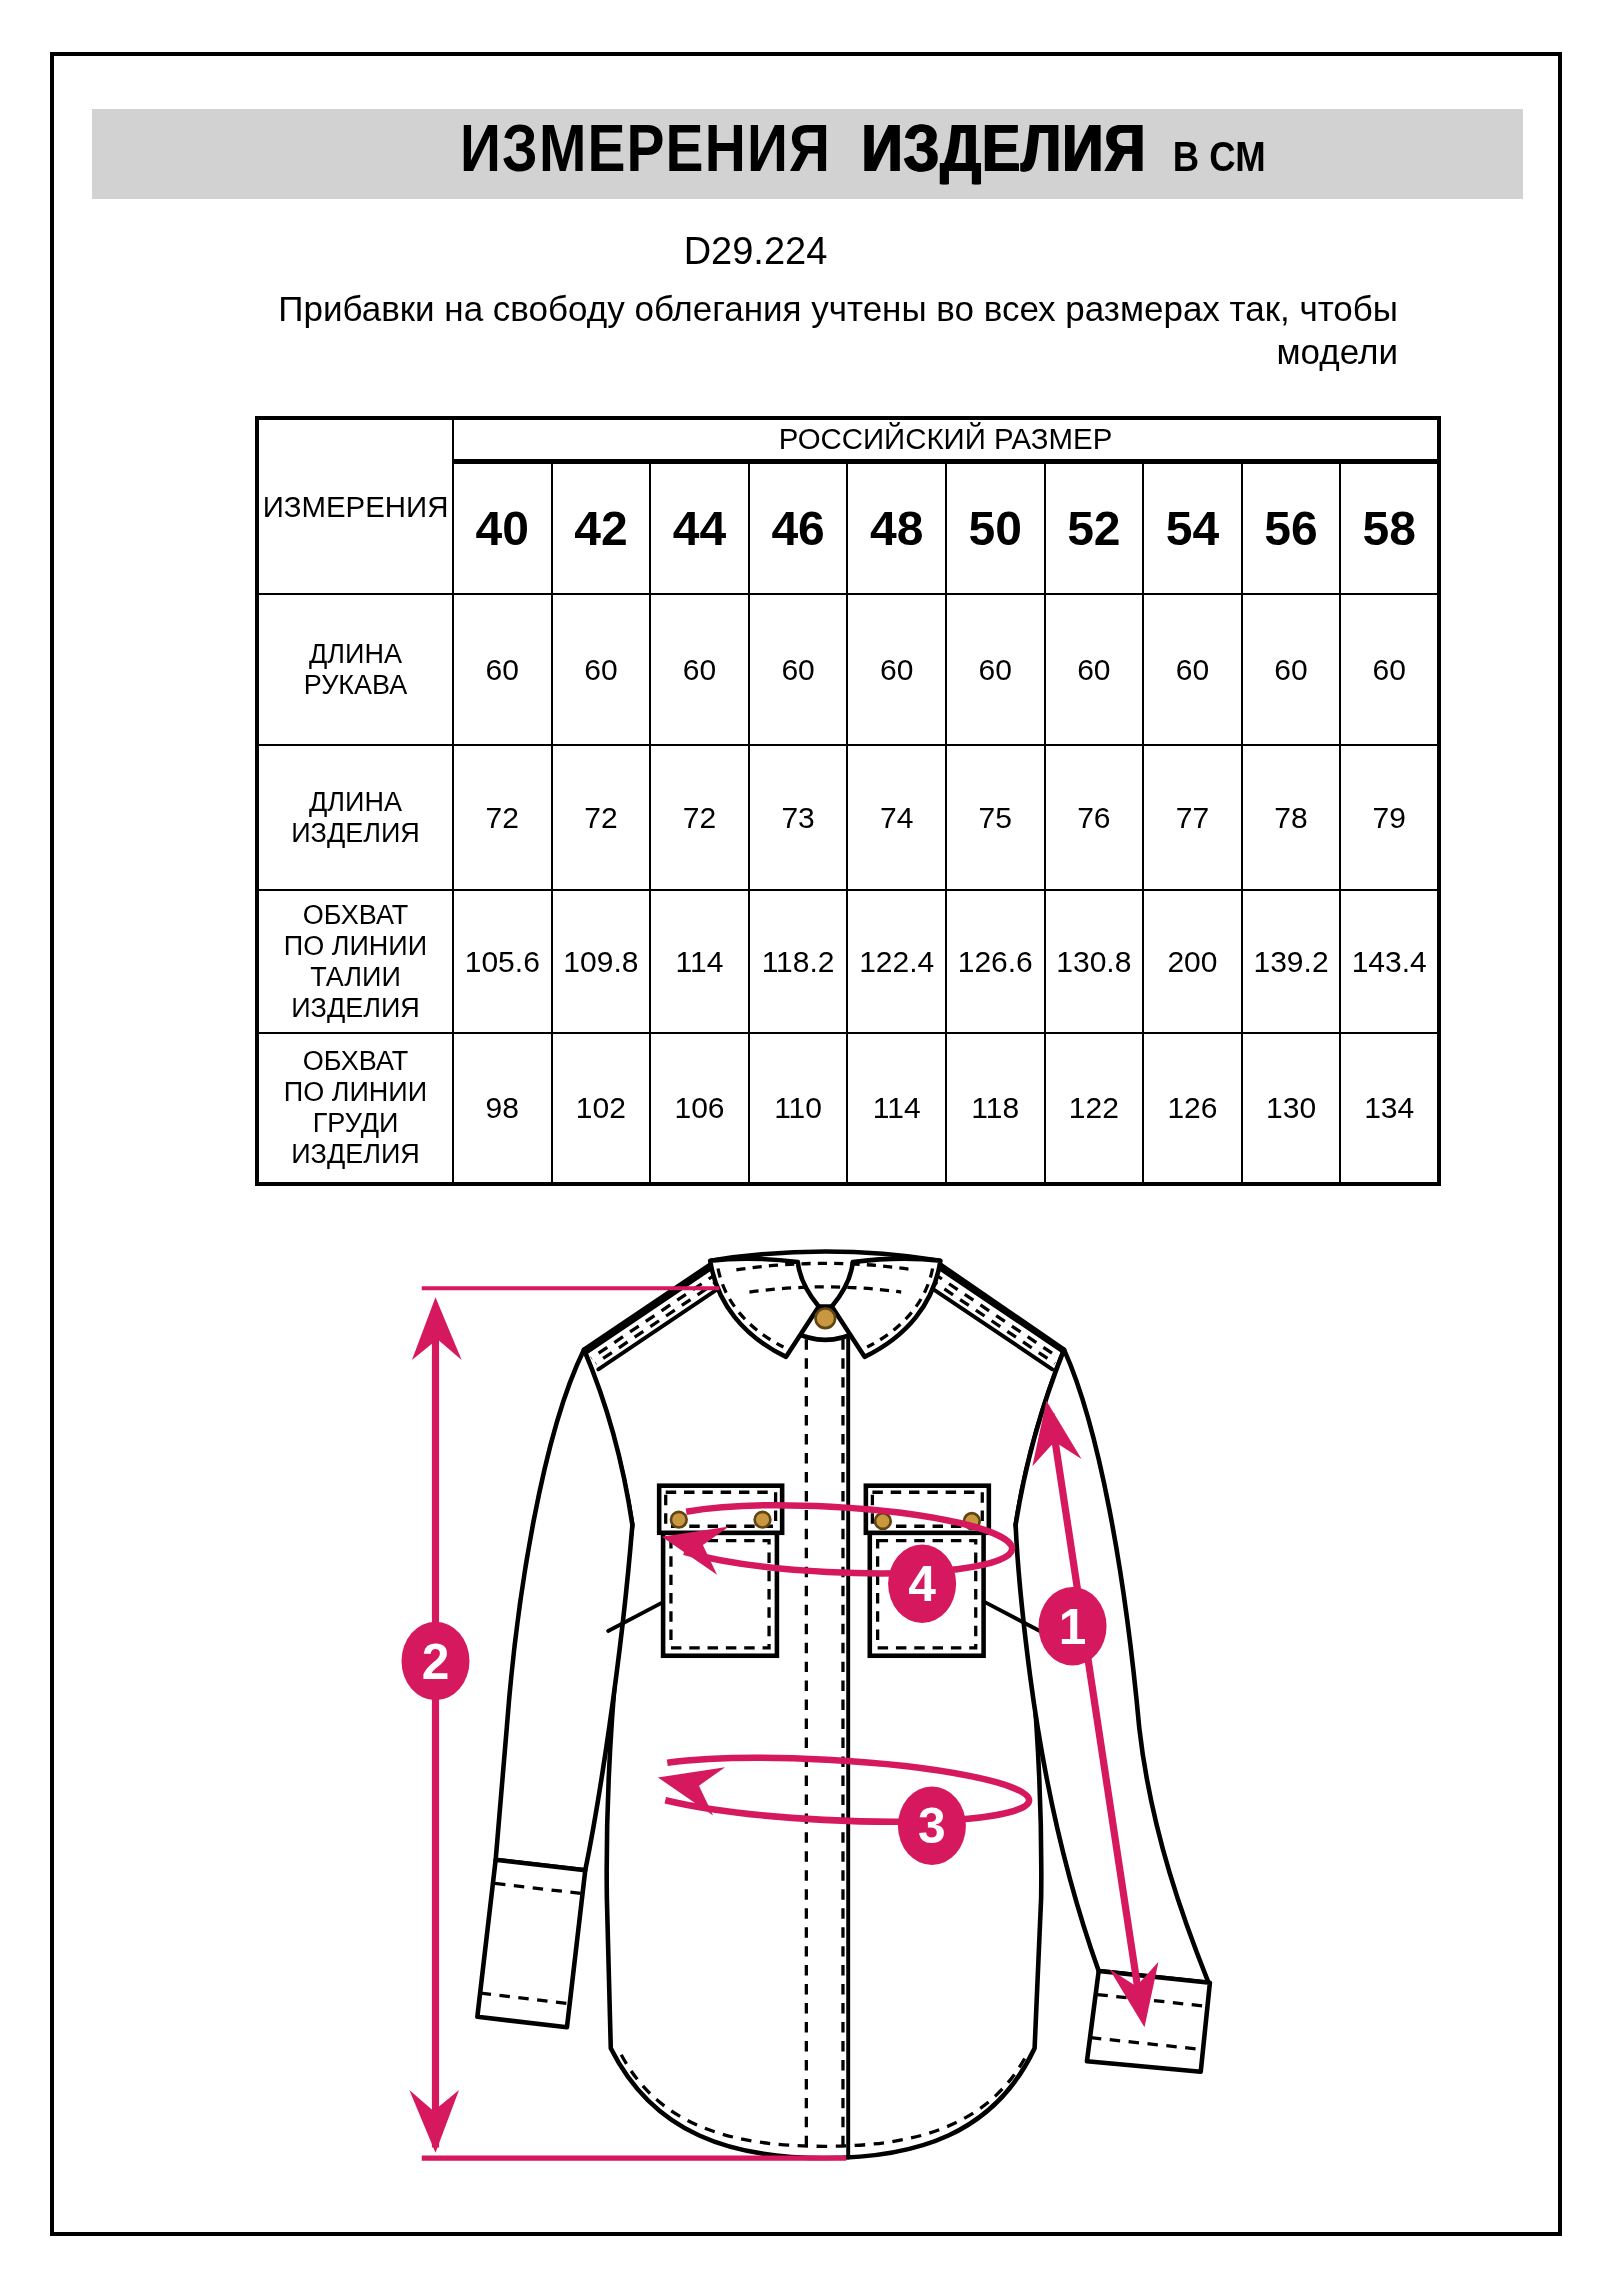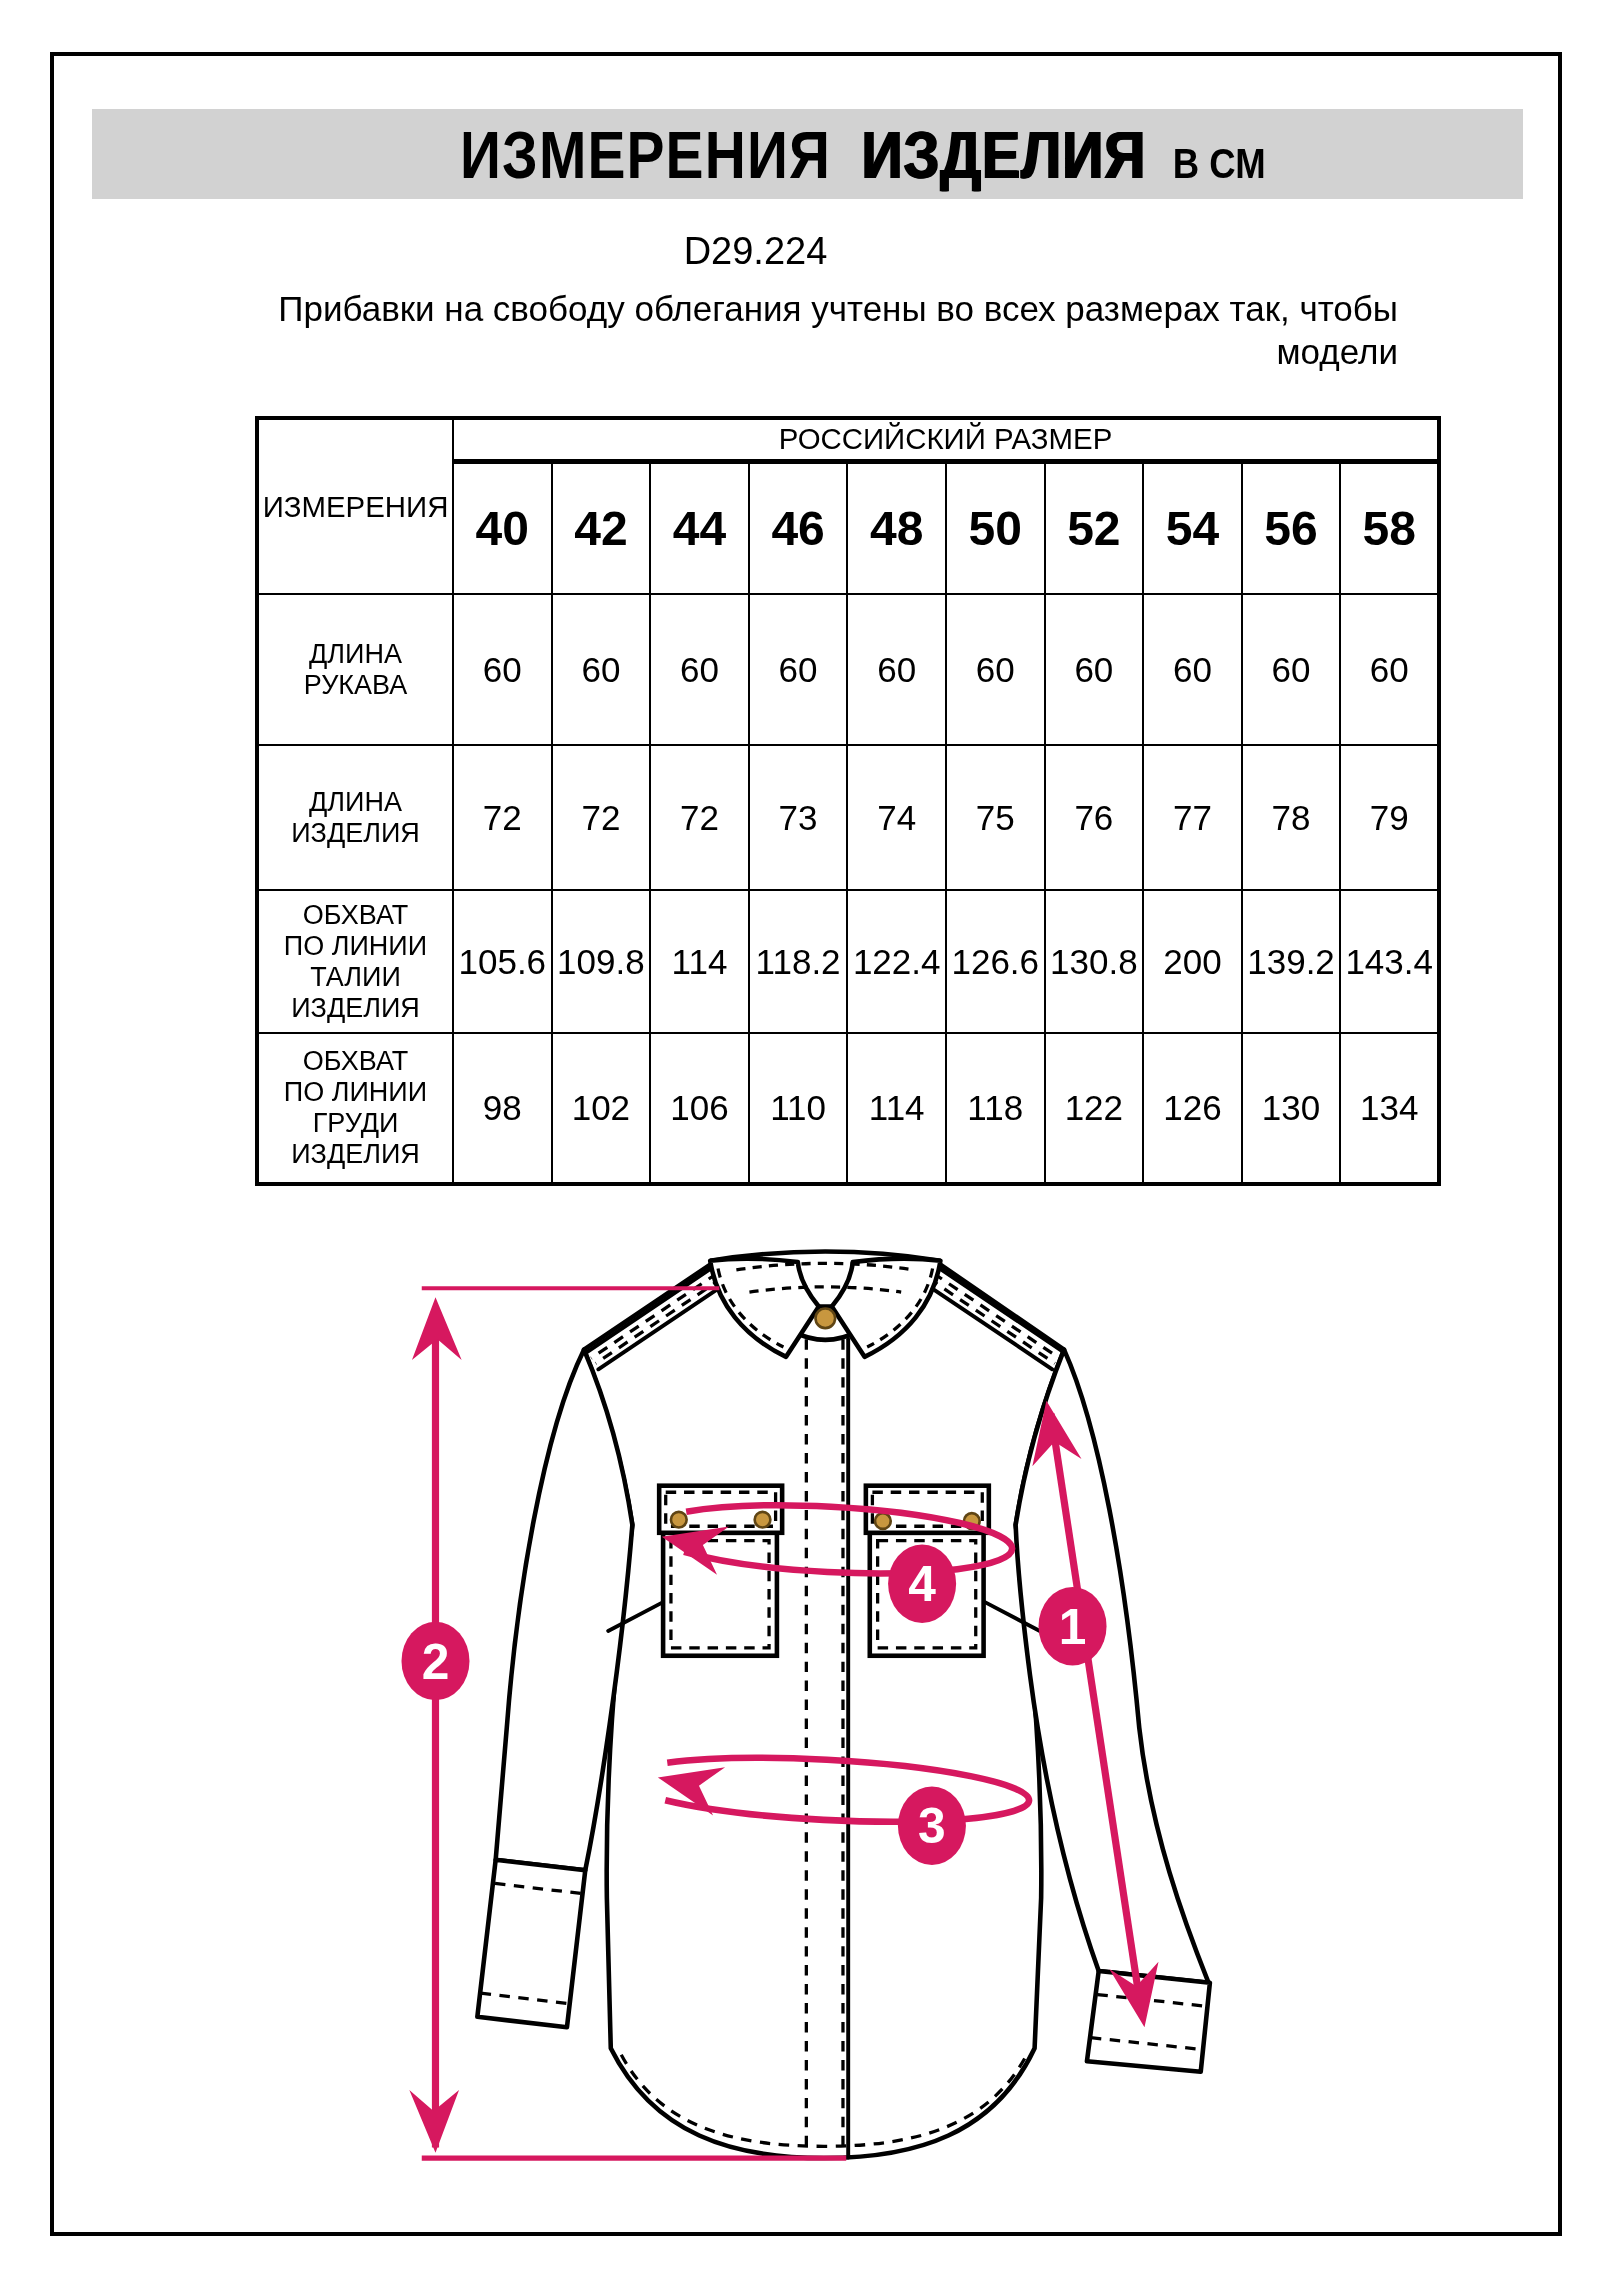--- a/index.html
+++ b/index.html
@@ -2,21 +2,21 @@
 <html style="font-size:10.5px"><head>
 <meta charset="utf-8">
 <style>
   html,body{margin:0;padding:0;background:#fff;}
   #page{position:relative;width:1623px;height:2295px;background:#fff;
         font-family:"Liberation Sans",sans-serif;color:#000;overflow:hidden;}
   #frame{position:absolute;left:50px;top:52px;width:1512px;height:2184px;
          border:4.6px solid #000;box-sizing:border-box;}
   
   #title-bar{position:absolute;left:92px;top:109px;width:1431px;height:90px;
-             background:#d2d2d2;display:flex;align-items:center;justify-content:center;}
+             background:#d2d2d2;display:flex;align-items:flex-start;justify-content:center;}
   #title-inner{transform:translateX(55px) scaleX(.85);white-space:nowrap;}
   .title-main{font-size:67px;font-weight:700;letter-spacing:1.3px;}
   .title-strong{font-size:67px;font-weight:700;margin-left:36px;letter-spacing:1.3px;
                 text-shadow:1.3px 0 0 #000,-1.3px 0 0 #000;}
   .title-suffix{font-size:43px;font-weight:700;margin-left:31px;}
   #model-code{position:absolute;left:0;top:230px;width:1623px;text-align:center;
               font-size:38px;transform:translateX(-56px);}
   #note{position:absolute;left:220px;top:287px;width:1178px;text-align:right;
         font-size:35px;line-height:43px;}
   
@@ -24,21 +24,21 @@
               border-collapse:collapse;table-layout:fixed;}
   #size-table td{border:2px solid #000;text-align:center;vertical-align:middle;
                  padding:0;box-sizing:border-box;}
   #size-table{border:4.6px solid #000;}
   td.measure-head{font-size:29.4px;width:196px;}
   td.group-head{font-size:29.4px;height:43px;border-bottom-width:5.2px !important;margin-left:43px;}
   tr.sizes-row td{height:133px;font-size:48px;font-weight:700;border-bottom-width:5.2px;}
   tr.data-row td{border-top-width:5.2px;}
   td.row-label{font-size:27px;line-height:31px;}
   td.row-label span{display:inline-block;width:152px;}
-  td.val{font-size:35px;}
+  td.val{font-size:30px;}
   .row-badge{position:absolute;left:154px;width:63px;height:76px;border-radius:50%;
              display:flex;align-items:center;justify-content:center;
              color:#fff;font-size:46px;font-weight:700;}
   
   #diagram{position:absolute;left:366px;top:1211px;width:916px;height:968px;}
   .badge-num{font-size:76px;font-weight:700;fill:#fff;text-anchor:middle;}
 </style>
 </head>
 <body>
 

